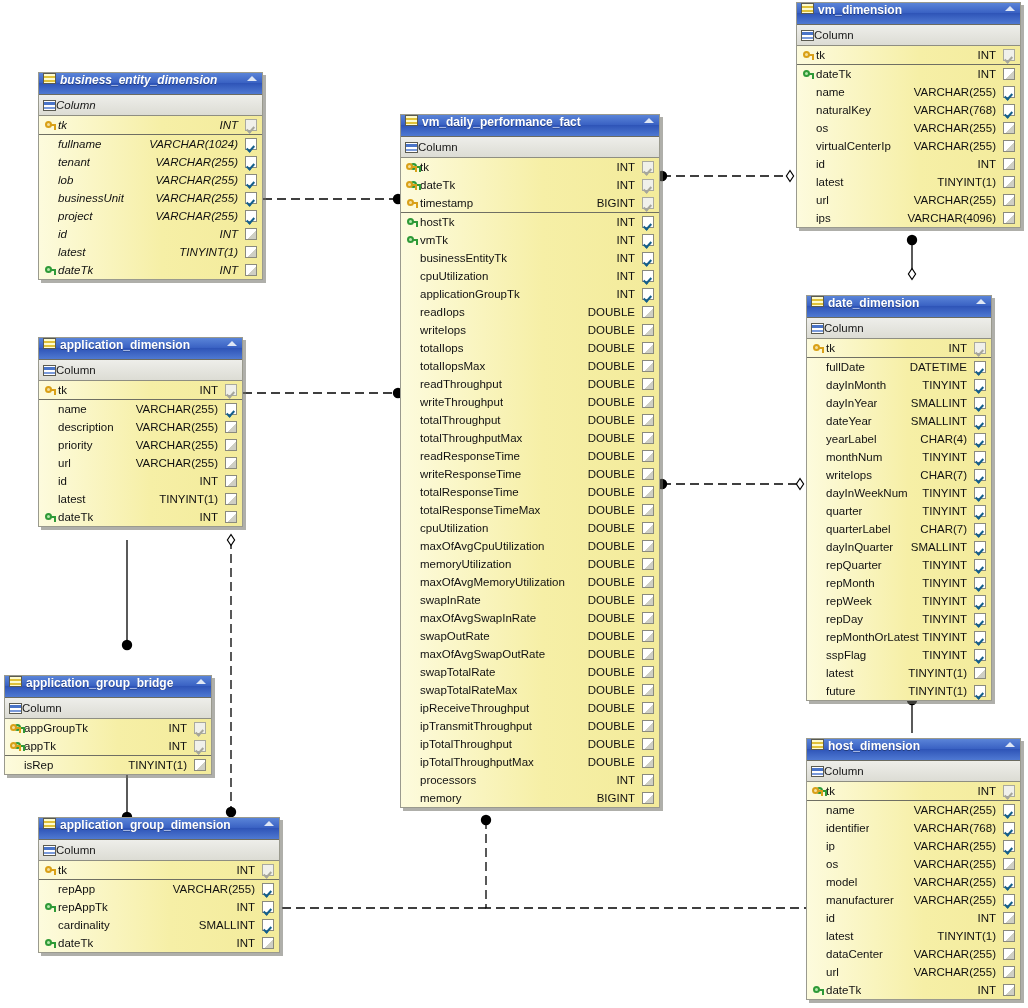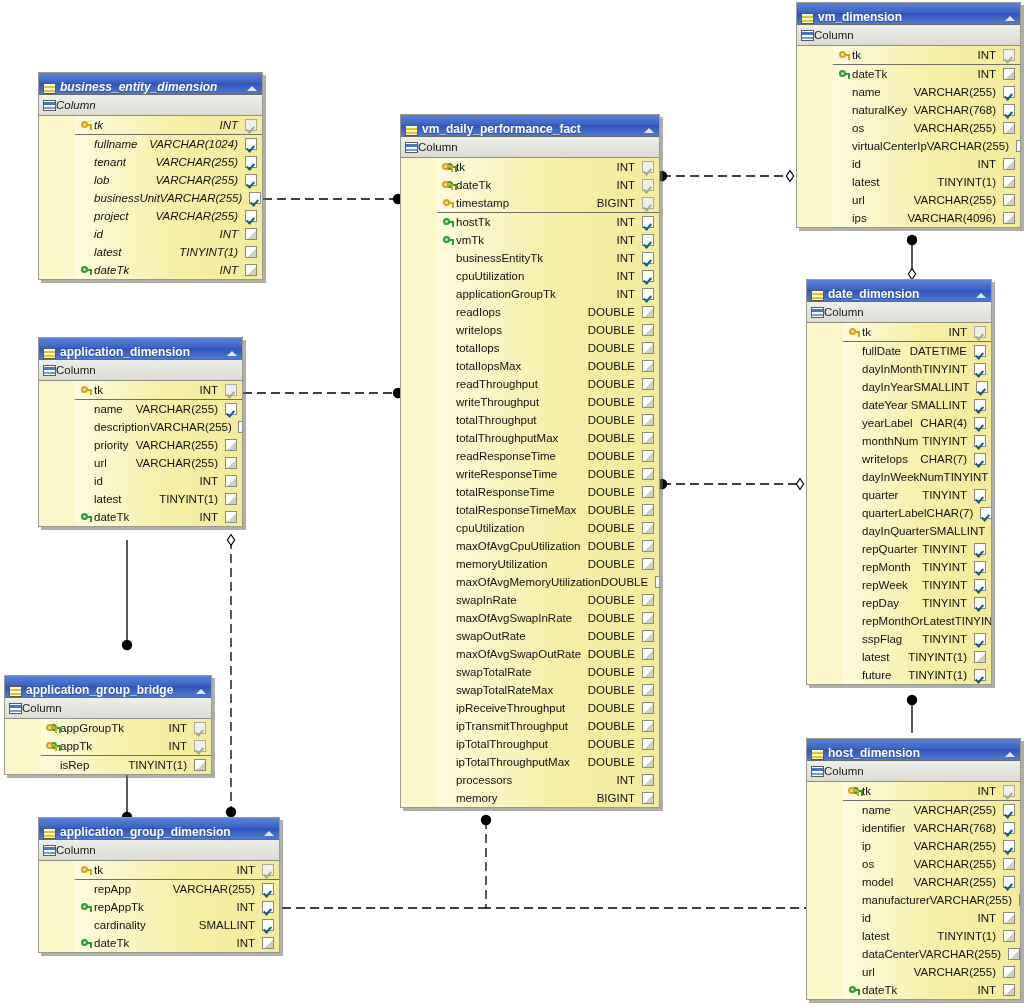--- a/index.html
+++ b/index.html
@@ -15,38 +15,38 @@
   
   .tbl{
     position:absolute;
     background:#ffffff;
     border:1px solid #9a9a8e;
     box-shadow:3px 3px 0 0 rgba(110,110,100,.55);
     box-sizing:border-box;
     overflow:hidden;
   }
   .tbl .titlebar{
-    height:21px;display:flex;align-items:flex-end;gap:4px;
+    height:21px;display:flex;align-items:flex-start;gap:4px;
     padding:0 3px 0 4px;
     background:linear-gradient(to bottom,#5a84d8 0%,#3b63c4 45%,#2f55b8 50%,#4f79d2 100%);
     border-bottom:1px solid #6b6b60;
     color:#ffffff;
   }
   .tbl .titlebar .ttxt{
     font-weight:bold;font-size:12px;color:#ffffff;
     white-space:nowrap;overflow:hidden;text-overflow:ellipsis;flex:1;
     text-shadow:0 1px 0 rgba(0,0,0,.35);
   }
   .tbl .colbar{
     height:20px;display:flex;align-items:center;padding:0 4px;
     background:linear-gradient(to bottom,#eeeeea 0%,#dcdcd4 100%);
     border-bottom:1px solid #8e8e82;
     color:#1a1a1a;font-size:11.5px;
   }
-  .rows{background:#fbf7c8;padding-left:36px;}
+  .rows{background:#fbf7c8;}
   .seg{background:linear-gradient(to right,#fdfbdd 0%,#f6efa6 55%,#f3eb9b 100%);}
   .seg.pk{border-bottom:1px solid #6f6f63;}
   .row{
     height:18px;display:flex;align-items:center;
     padding:0 0 0 4px;box-sizing:border-box;
     font-size:11.5px;color:#111;
   }
   .row .kc{width:15px;flex:0 0 15px;display:flex;align-items:center;justify-content:center;}
   .row .nm{flex:0 0 auto;white-space:nowrap;overflow:hidden;}
   .row .ty{margin-left:auto;white-space:nowrap;padding-right:4px;}
@@ -946,21 +946,21 @@
               <span class="kc"></span>
               <span class="nm">ips</span>
               <span class="ty">VARCHAR(4096)</span>
               <span class="ck">
                 <span class="cb off"></span>
               </span>
             </div>
           </div>
         </div>
       </div>
-      <div class="tbl" style="left: 806px; top: 279px; width: 186px;">
+      <div class="tbl" style="left: 806px; top: 295px; width: 186px;">
         <div class="titlebar">
           <span class="ticon"></span>
           <span class="ttxt">date_dimension</span>
           <span class="collapse"></span>
         </div>
         <div class="colbar">
           <span class="cicon"></span>
           <span>Column</span>
         </div>
         <div class="rows">

